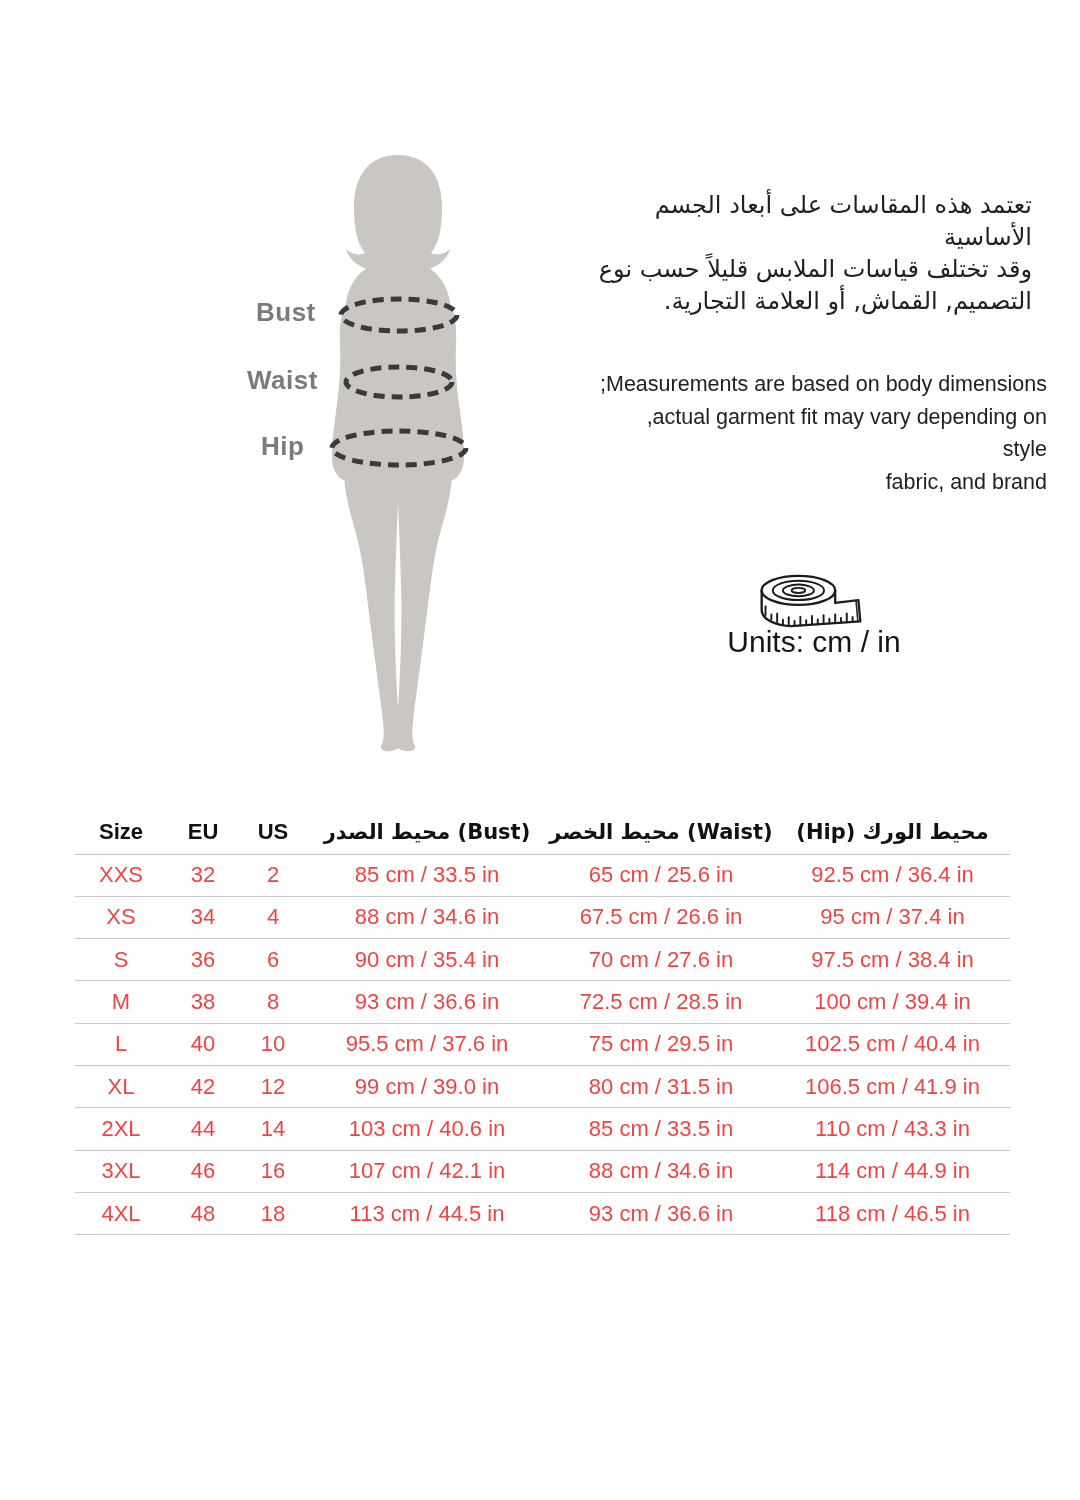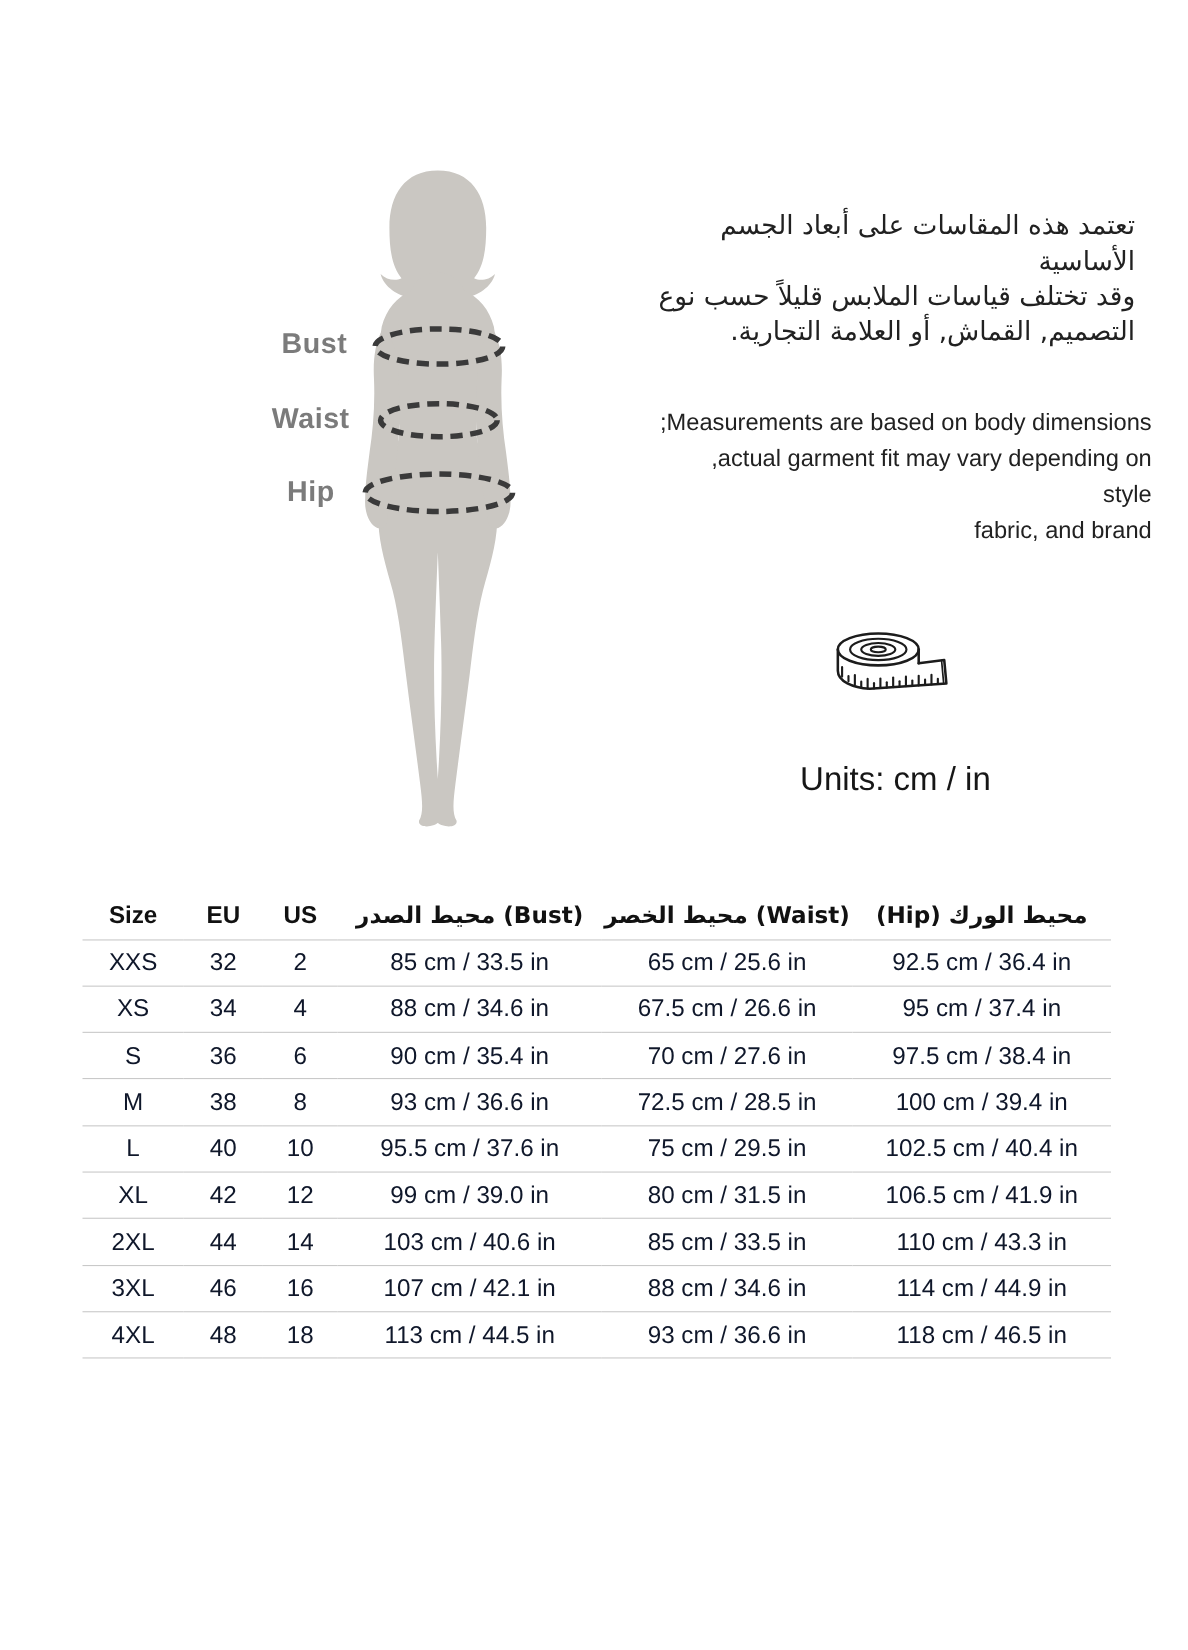--- a/index.html
+++ b/index.html
@@ -45,33 +45,33 @@
   .note-en{
     position:absolute;left:597px;top:368px;width:450px;
     text-align:right;
     font-size:21.5px;line-height:32.5px;color:var(--text);
   }
 
   
   .tape-svg{position:absolute;left:752px;top:570px;width:118px;height:64px;}
   .tape-svg *{stroke:var(--icon-stroke);fill:none;}
   .units-label{
-    position:absolute;left:698px;top:692px;width:232px;
+    position:absolute;left:698px;top:625px;width:232px;
     text-align:center;font-size:30px;color:#161616;
   }
 
   
   .size-table{
     position:absolute;left:75px;top:810px;width:935px;
     border-collapse:collapse;table-layout:fixed;
   }
   .size-table th,.size-table td{
     border-bottom:1px solid var(--divider);
     text-align:center;vertical-align:middle;
-    font-size:22px;color:#0f172a;
+    font-size:22px;color:#ef4444;
     overflow:hidden;white-space:nowrap;
   }
   .size-table th{height:44px;font-weight:700;color:#111;}
   .size-table th.ar{font-size:21px;font-family:"DejaVu Sans","Liberation Sans",sans-serif;}
   .size-table td{height:42.3px;font-weight:400;}
 </style>
 </head>
 <body>
 
 <div class="canvas">

